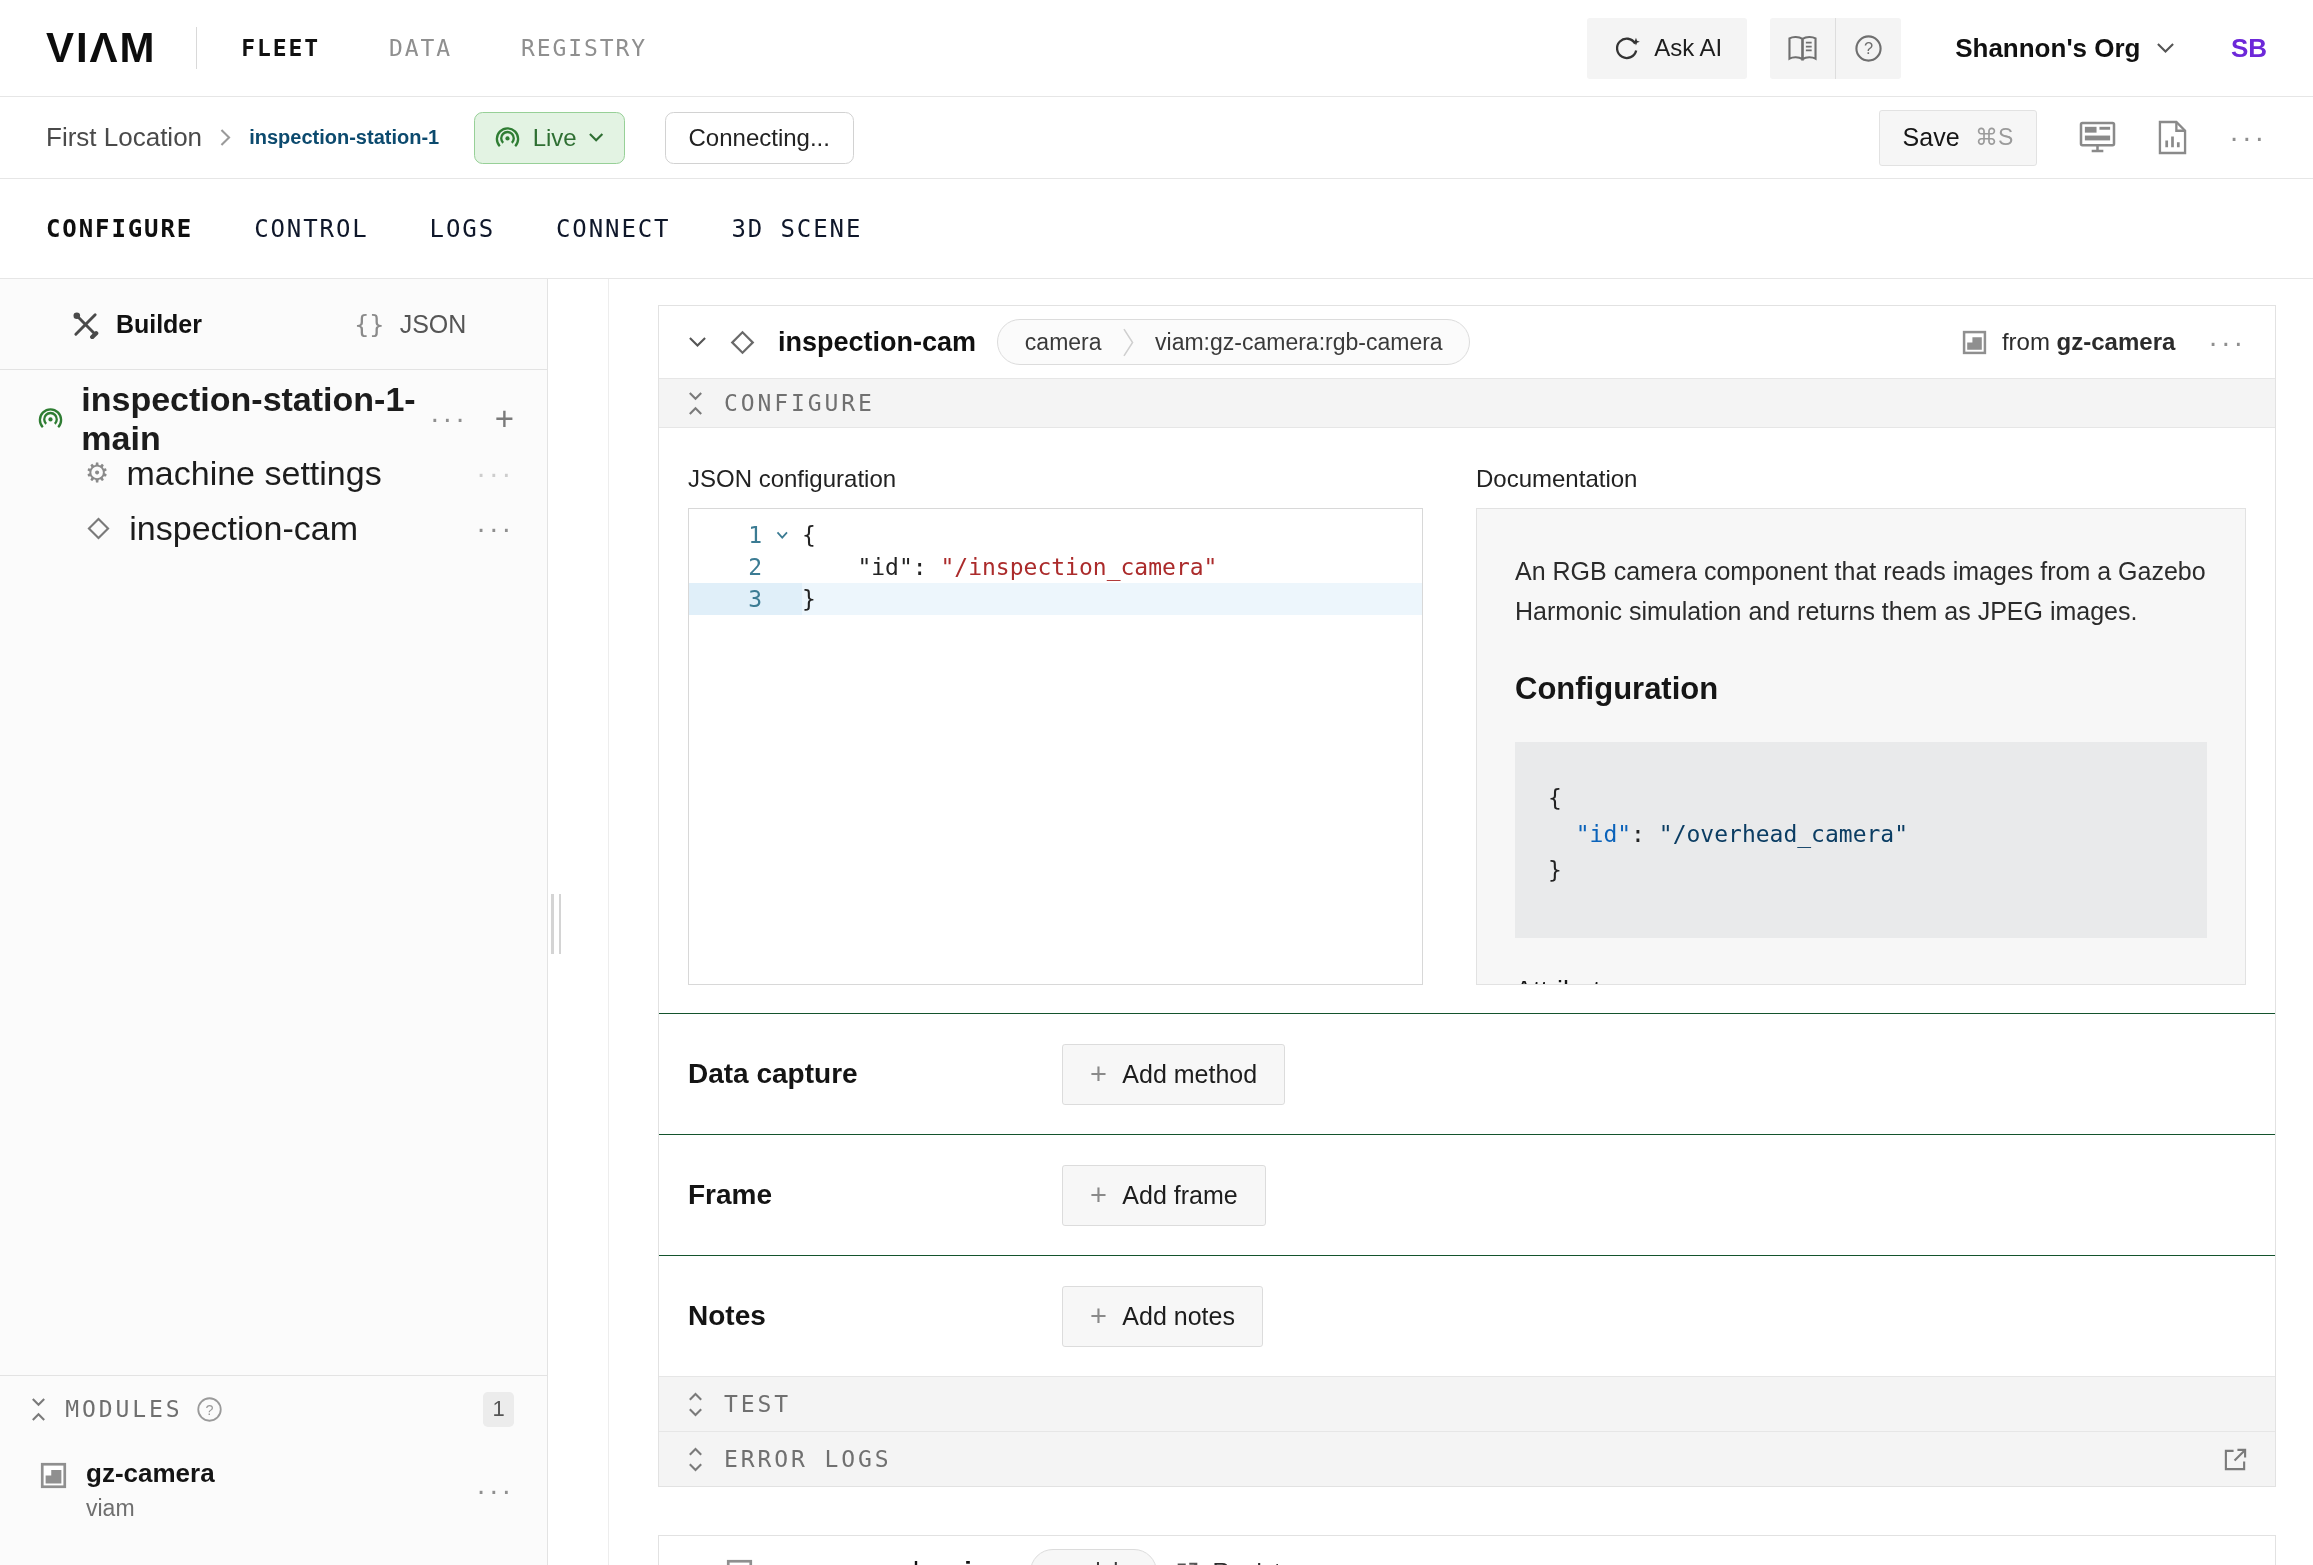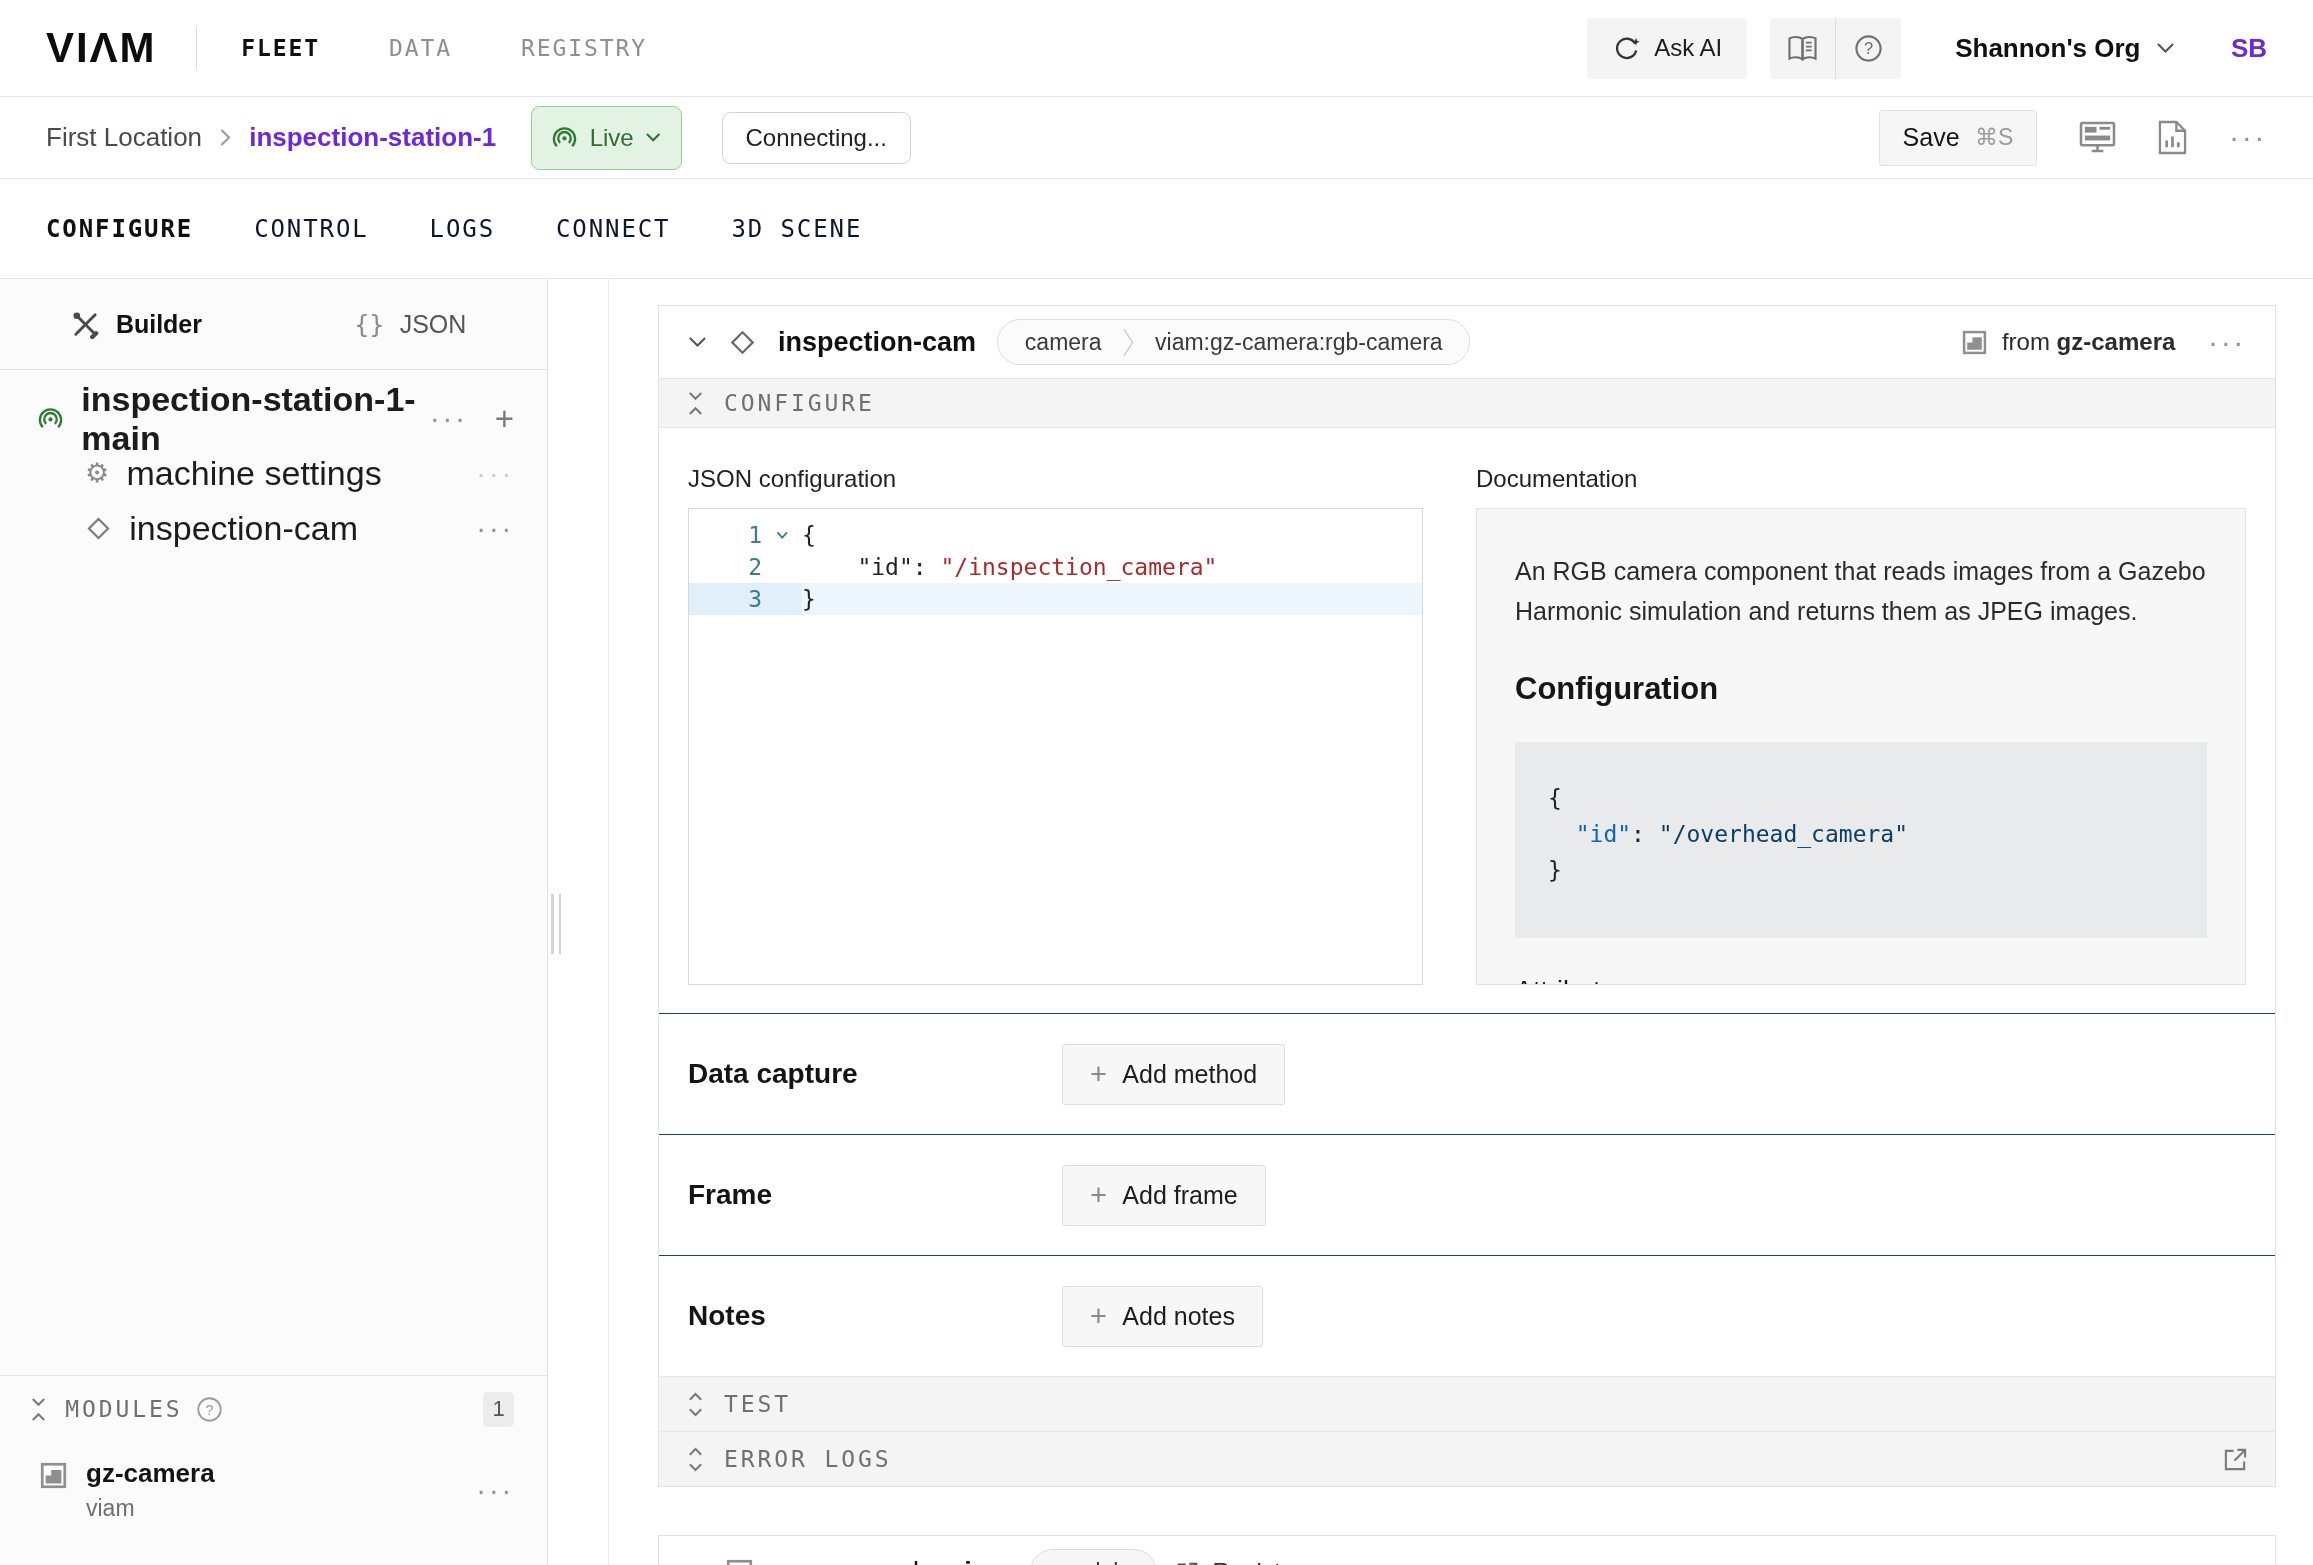--- a/index.html
+++ b/index.html
@@ -22,22 +22,22 @@
   .docs-cell { width:65px; height:61px; display:flex; align-items:center; justify-content:center; cursor:pointer; }
   .docs-sep { width:1px; height:61px; background:#ddd; }
   .org-switcher { display:flex; align-items:center; gap:15.4px; margin-left:54px; cursor:pointer; }
   .org-switcher .org-name { font-size:26px; font-weight:bold; color:#111; }
   .avatar { margin-left:56px; font-size:26px; font-weight:bold; color:#6d28d9; cursor:pointer; }
 
   
   .machinebar { height:82px; flex:0 0 82px; display:flex; align-items:center; padding:0 46px; border-bottom:1px solid #e6e6e6; background:#fff; }
   .crumb { font-size:26px; color:#4a4a4a; cursor:pointer; }
   .crumb-sep { margin:0 17.3px; display:flex; align-items:center; }
-  .crumb-current { font-size:26px; font-weight:bold; color:#6d28d9; }
-  .live-badge { margin-left:35px; display:flex; align-items:center; gap:11.5px; background:#e3f3e3; border:1px solid #97d097; border-radius:8.6px; height:64px; padding:0 19px; cursor:pointer; }
+  .crumb-current { font-size:20px; font-weight:bold; color:#0c4a6e; }
+  .live-badge { margin-left:35px; display:flex; align-items:center; gap:11.5px; background:#e3f3e3; border:1px solid #97d097; border-radius:8.6px; height:52px; padding:0 19px; cursor:pointer; }
   .live-badge .label { font-size:24px; color:#2f6f33; }
   .connecting-btn { margin-left:40px; display:flex; align-items:center; background:#fff; border:1px solid #d2d2d2; border-radius:8.6px; height:52px; padding:0 23px; font-size:24px; color:#222; cursor:pointer; }
   .machinebar-right { margin-left:auto; display:flex; align-items:center; gap:42px; }
   .save-btn { display:flex; align-items:center; gap:15.4px; background:#f6f6f6; border:1px solid #e2e2e2; border-radius:2.9px; height:56px; padding:0 23px; cursor:pointer; }
   .save-btn .save-label { font-size:25px; color:#161616; }
   .save-btn .save-kbd { font-size:23px; color:#9b9b9b; }
   .iconbtn { display:flex; align-items:center; justify-content:center; cursor:pointer; }
 
   
   .tabsbar { height:100px; flex:0 0 100px; display:flex; align-items:center; gap:61px; padding:0 46px; border-bottom:1px solid #e6e6e6; background:#fff; font-size:24px; letter-spacing:1.9px; }

